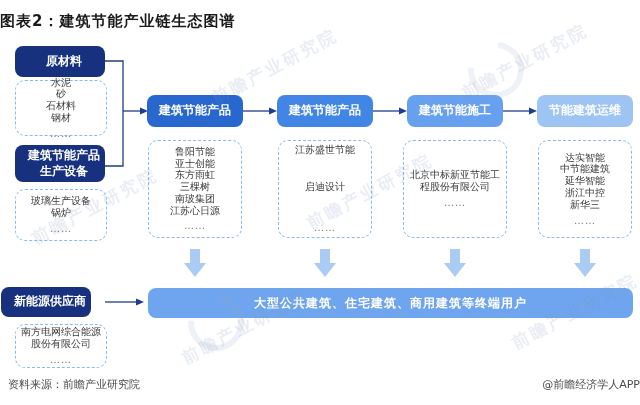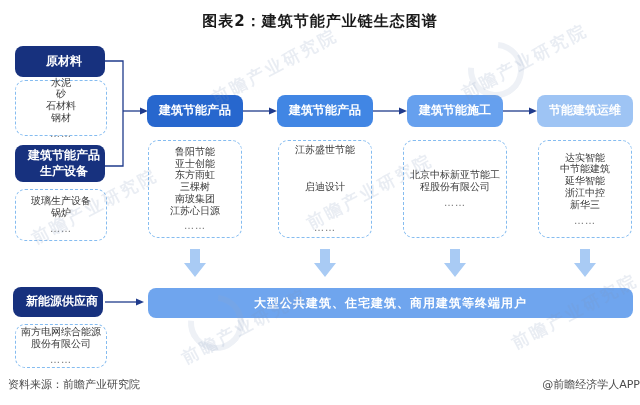--- a/index.html
+++ b/index.html
@@ -1,35 +1,35 @@
 <!DOCTYPE html>
 <html><head>
 <meta charset="utf-8">
 <style>
   html, body { margin: 0; padding: 0; background: #fff; }
   .canvas {
     position: relative; width: 640px; height: 405px; background: #ffffff;
     font-family: "DejaVu Sans", "Liberation Sans", sans-serif; overflow: hidden;
   }
   .title {
-    position: absolute; top: 12px; left: 0; right: 0; text-align: center;
+    position: absolute; top: 12px; left: 0; right: 0; 
     font-size: 15px; font-weight: bold; color: #1a1a1a; letter-spacing: 1px;
   }
   .connectors { position: absolute; left: 0; top: 0; z-index: 1; }
 
   .solid-box {
     position: absolute; display: flex; align-items: center; justify-content: center;
     color: #fff; font-weight: bold; font-size: 12px; border-radius: 8px;
     text-align: center; white-space: pre-line; line-height: 1.3; z-index: 2;
     box-sizing: border-box;
   }
   .navy { background: #17317E; padding-left: 8px; }
   .pos-raw    { left: 15px; top: 46px;  width: 90px; height: 31px; }
   .pos-equip  { left: 15px; top: 145px; width: 90px; height: 37px; }
-  .pos-energy { left: 13px; top: 287px; width: 90px; height: 30px; }
+  .pos-energy { left: 1px; top: 287px; width: 90px; height: 30px; }
 
   .dash-box {
     position: absolute; border: 1.5px dashed #85BCF0; border-radius: 10px;
     display: flex; flex-direction: column; align-items: center; justify-content: center;
     font-size: 10px; color: #3a3a3a; text-align: center; line-height: 1.18;
     padding: 3px; box-sizing: border-box; z-index: 2; background: transparent;
   }
   .dash-box div:last-child { margin-top: 4px; color: #777; letter-spacing: 1px; }
   .pos-raw-list    { left: 15px; top: 80px;  width: 92px; height: 56px; }
   .pos-equip-list  { left: 15px; top: 189px; width: 92px; height: 52px; }

